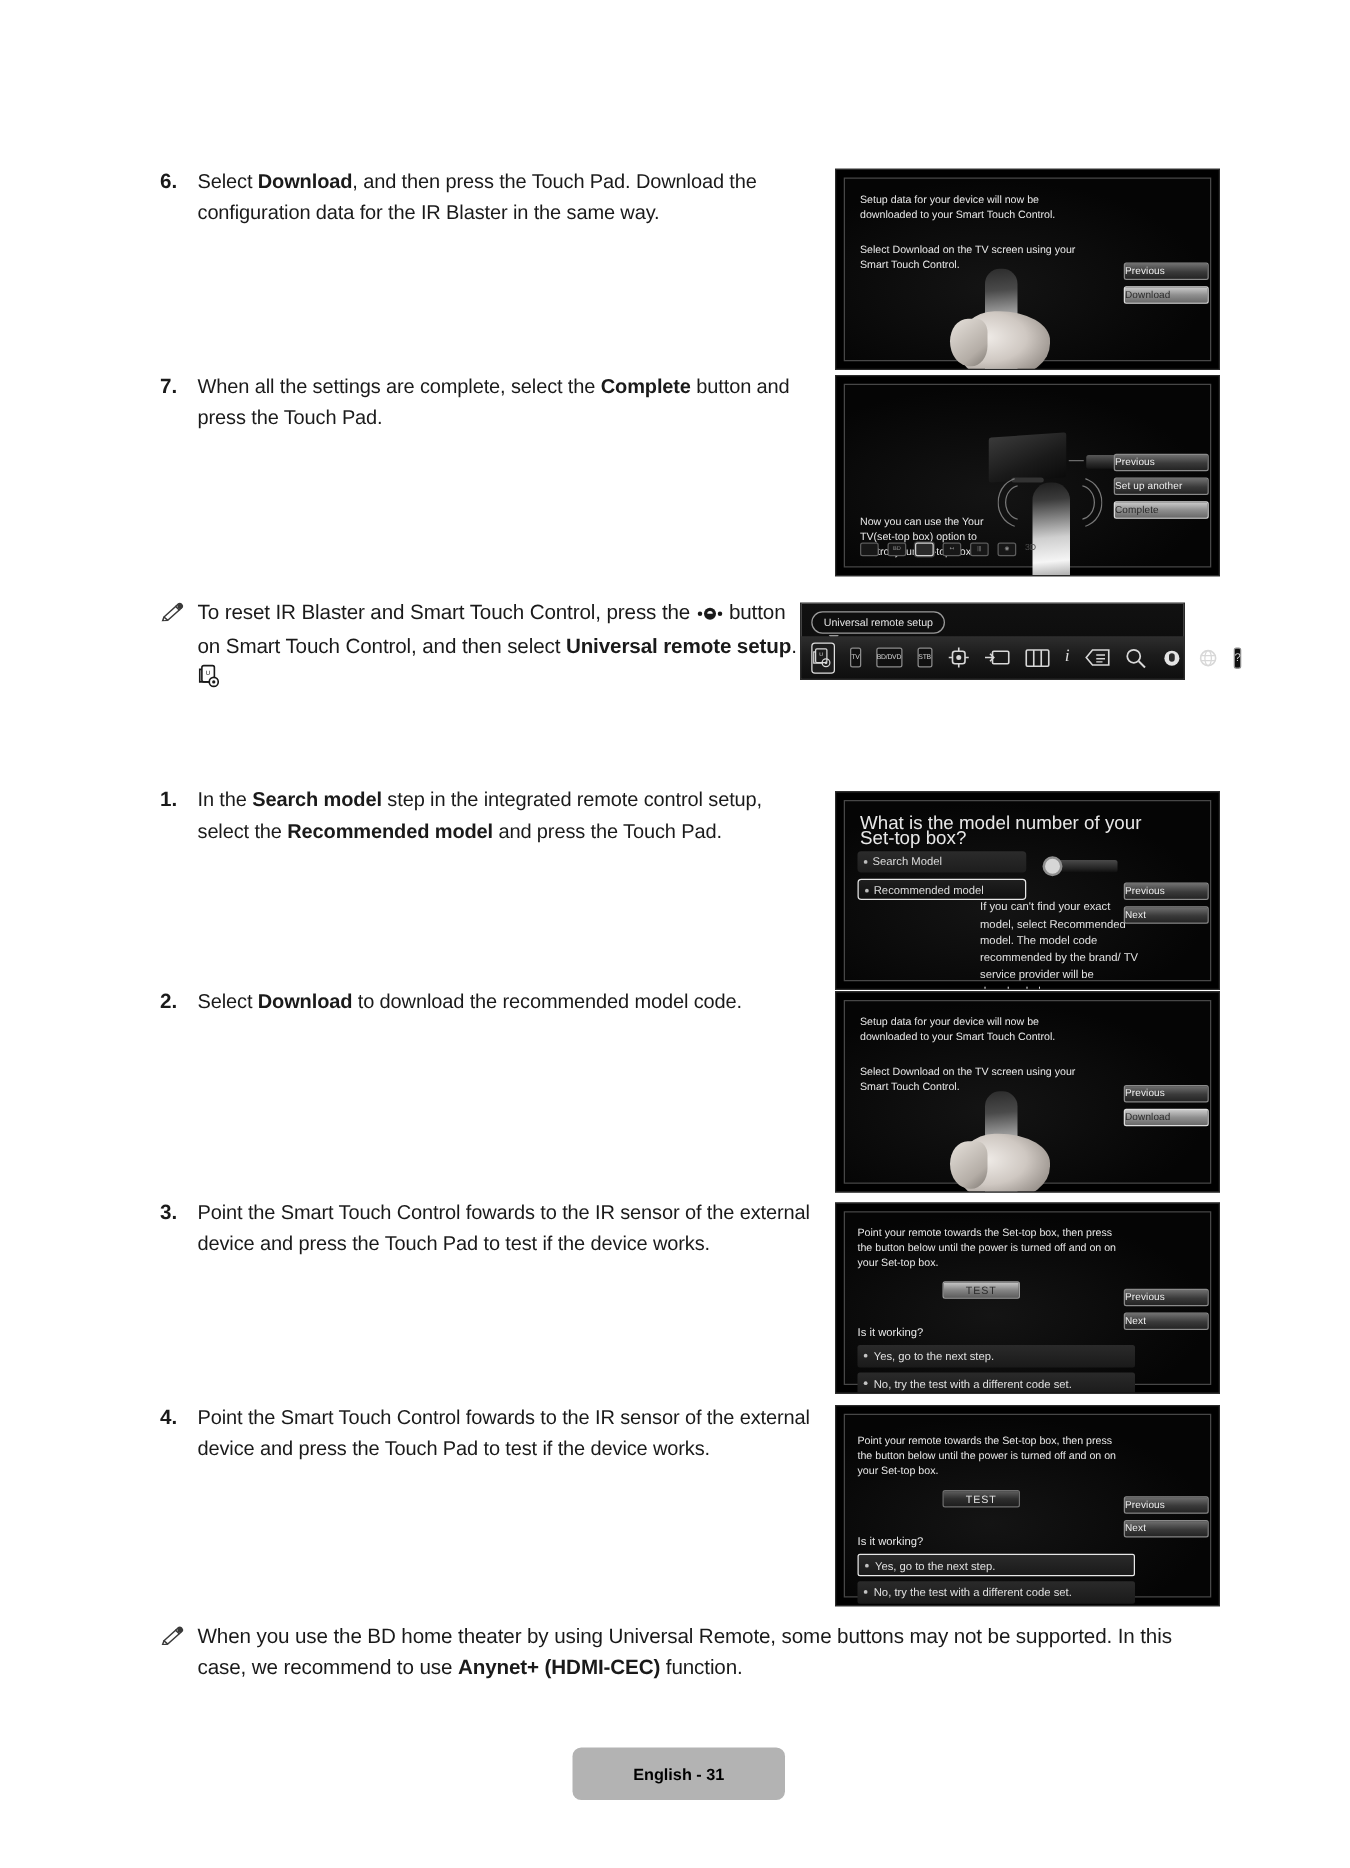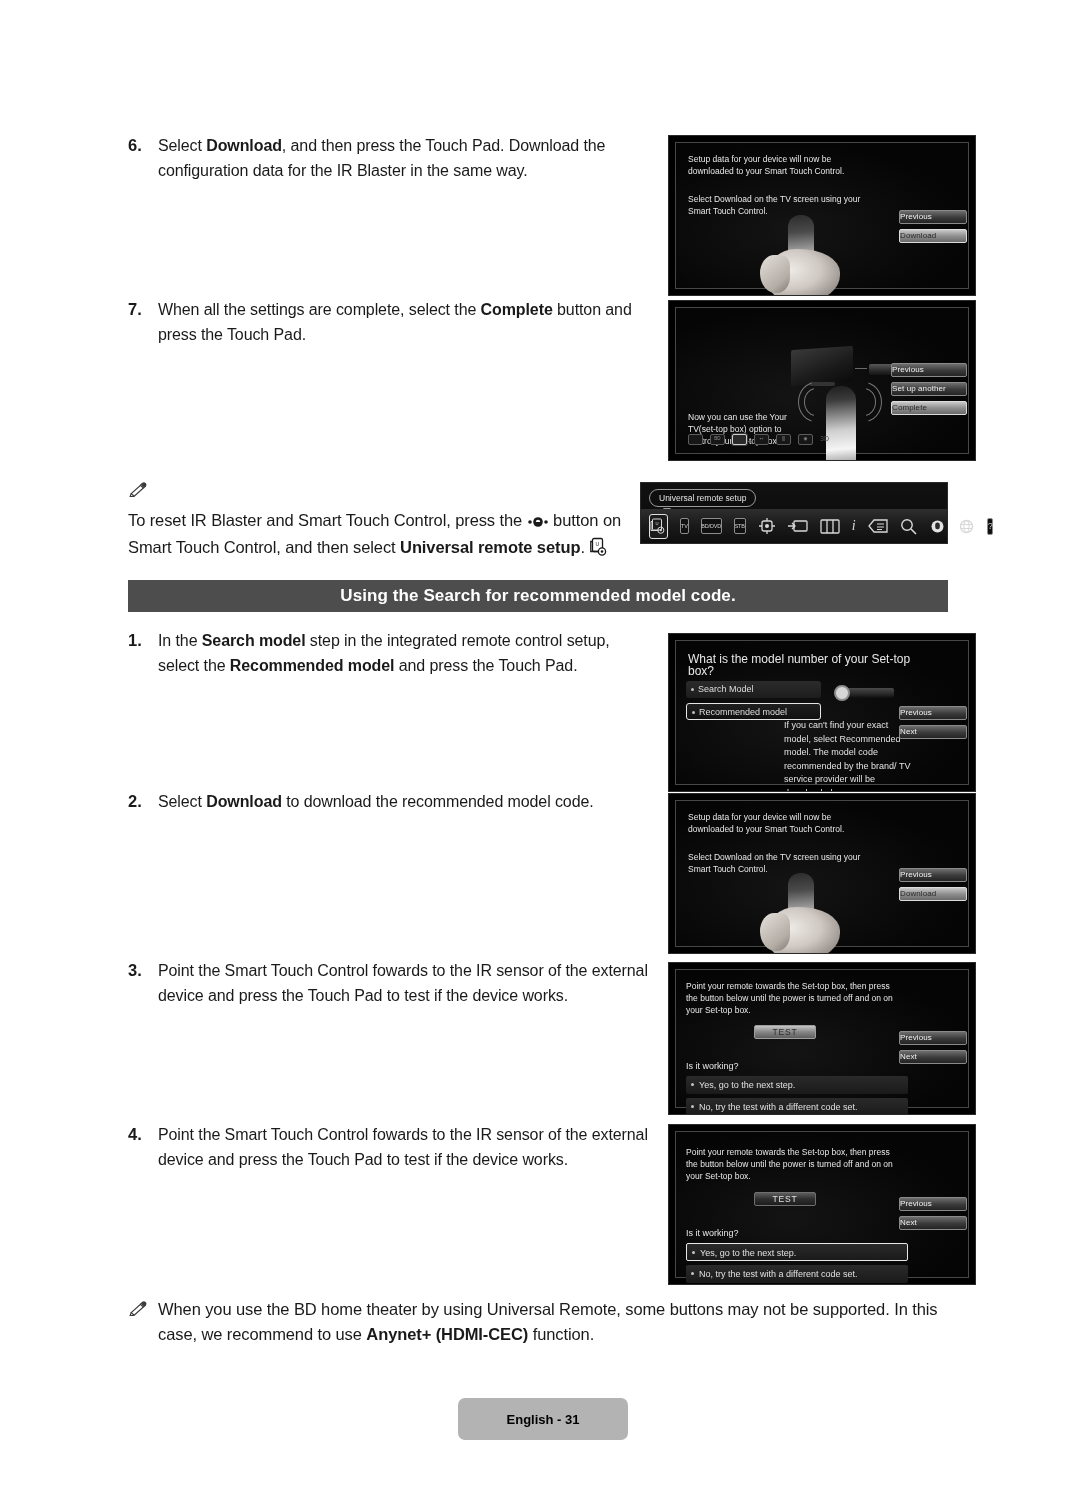--- a/index.html
+++ b/index.html
@@ -321,21 +321,21 @@
   <div class="step" style="top:133px;">
     <div class="step-num">6.</div>
     <div class="step-body"><span>Select </span><b>Download</b><span>, and then press the Touch Pad. Download the configuration data for the IR Blaster in the same way.</span></div>
   </div>
 
   <div class="step" style="top:297px;">
     <div class="step-num">7.</div>
     <div class="step-body"><span>When all the settings are complete, select the </span><b>Complete</b><span> button and press the Touch Pad.</span></div>
   </div>
 
-  <div class="note" style="top:478px; width:520px;flex-direction:column;">
+  <div class="note" style="top:478px; width:520px;">
     <div class="note-icon">
       <svg width="20" height="16" viewBox="0 0 20 16">
         <g fill="none" stroke="#3a3a3a" stroke-width="1.2">
           <path d="M3.2 12.6 L12.5 4.2 L15.4 7.0 L6.2 15.2 Z" fill="#ffffff"></path>
           <path d="M12.5 4.2 L14.6 2.2 a2.1 2.1 0 0 1 2.9 2.9 L15.4 7.0"></path>
           <circle cx="16.0" cy="4.0" r="1.5" fill="#3a3a3a"></circle>
           <path d="M3.2 12.6 L2.0 15.9 L6.2 15.2"></path>
         </g>
       </svg>
     </div>
@@ -352,21 +352,20 @@
           <rect x="3.5" y="1.5" width="10" height="13" rx="1.5" fill="none" stroke="#1a1a1a" stroke-width="1.3"></rect>
           <path d="M3.5 4.5 L1.8 4.5 L1.8 14.5 L11 14.5" fill="none" stroke="#1a1a1a" stroke-width="1.3"></path>
           <text x="8.3" y="9" font-size="5" text-anchor="middle" fill="#1a1a1a" font-family="'Liberation Sans',sans-serif">U</text>
           <circle cx="13" cy="14.5" r="3.6" fill="#ffffff" stroke="#1a1a1a" stroke-width="1.3"></circle>
           <circle cx="13" cy="14.5" r="1.3" fill="#1a1a1a"></circle>
         </svg>
       </span>
     </div>
   </div>
 
-  <div class="section-bar">Using the Search for recommended model code.</div>
 
   <div class="step" style="top:628px;">
     <div class="step-num">1.</div>
     <div class="step-body"><span>In the </span><b>Search model</b><span> step in the integrated remote control setup, select the </span><b>Recommended model</b><span> and press the Touch Pad.</span></div>
   </div>
 
   <div class="step" style="top:789px;">
     <div class="step-num">2.</div>
     <div class="step-body"><span>Select </span><b>Download</b><span> to download the recommended model code.</span></div>
   </div>
@@ -514,21 +513,21 @@
           <path d="M2.7 6.5 L14.3 6.5 M2.7 10.5 L14.3 10.5" stroke="#d8d8d8" stroke-width="1"></path>
         </svg>
       </div>
       <div class="mi boxed" style="width:17px;height:17px;font-size:9px;">?</div>
     </div>
   </div>
 
   <div class="shot" style="top:633px; width:308px; height:159px;">
     <div class="shot-inner">
       <div class="shot-pad" style="padding:12px 12px 0 12px; width:250px;">
-        <p style="font-size:12px;">What is the model number of your Set-top box?</p>
+        <p style="font-size:15px;">What is the model number of your Set-top box?</p>
       </div>
       <div style="position:absolute; left:10px; top:40px; width:135px;">
         <div class="opt"><span class="dot"></span><span>Search Model</span></div>
       </div>
       <div style="position:absolute; left:10px; top:62px; width:135px;">
         <div class="opt sel"><span class="dot"></span><span>Recommended model</span></div>
       </div>
       <div class="stb-mini">
         <div class="bar"></div>
         <div class="knob"></div>

